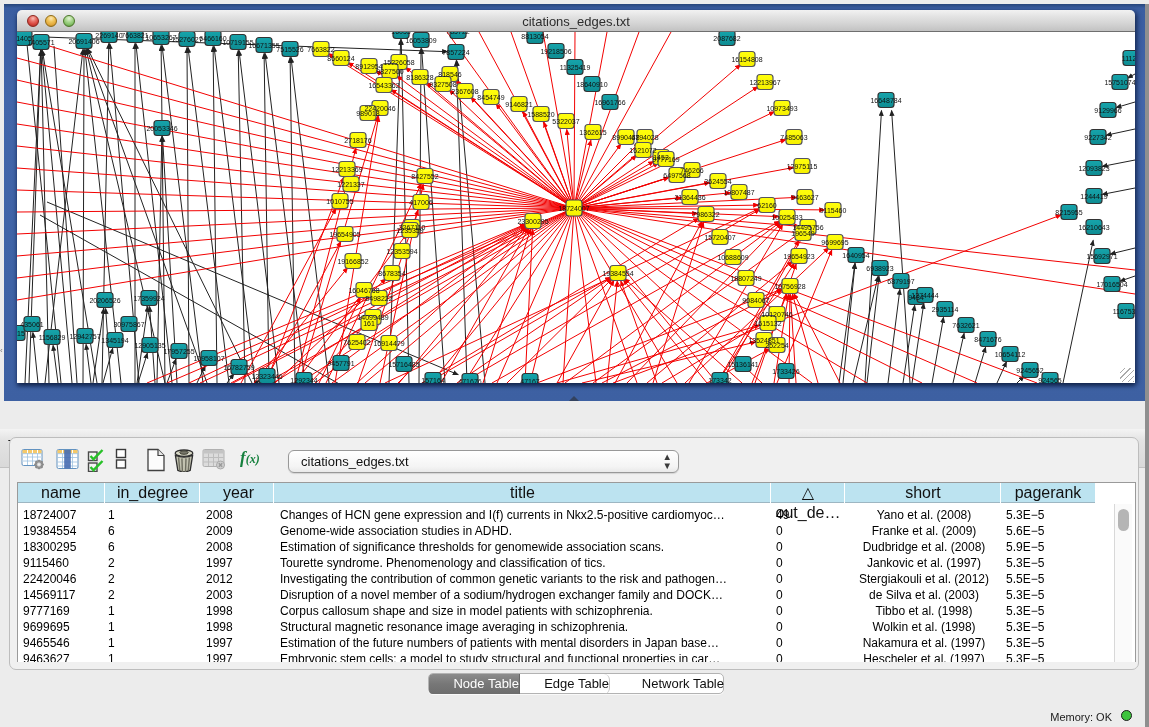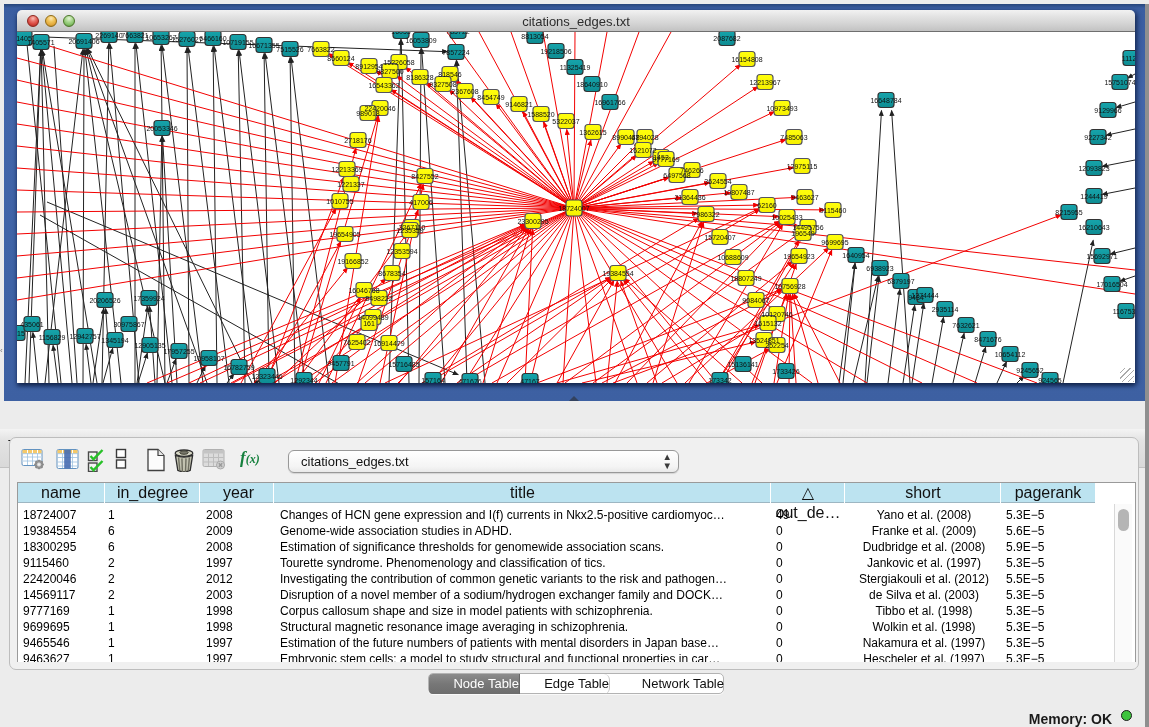--- a/index.html
+++ b/index.html
@@ -53,21 +53,21 @@
 #vsb .th{position:absolute;left:3px;top:5px;width:11px;height:22px;border-radius:6px;background:#b5b5b5;}
 #tabs{position:absolute;left:428px;top:272px;width:296px;height:21px;background:#fff;
  border:1px solid #b3b3b3;border-radius:5px;font-size:13px;line-height:20px;text-align:right;
  box-shadow:0 1px 0 rgba(255,255,255,.7);}
 #tabs .seg{position:absolute;top:0;height:20px;border-radius:6px;}
 #tabs .sel{left:0;width:91px;background:linear-gradient(180deg,#8c8c8c 0,#777 50%,#6d6d6d 100%);
  color:#fff;border-radius:4px 0 0 4px;border-right:1px solid #666;}
 #tabs .s2{left:92px;width:89px;color:#111;border-right:1px solid #c6c6c6;}
 #tabs .s3{left:182px;width:113px;color:#111;}
 #status{position:absolute;left:0;top:305px;width:1145px;height:21px;}
-#status .m{position:absolute;right:33px;top:5px;font-size:14px;color:#1a1a1a;font-weight:bold;}
+#status .m{position:absolute;right:33px;top:5px;font-size:11px;color:#1a1a1a;}
 #memdot{position:absolute;right:13px;top:4px;width:11px;height:11px;border-radius:50%;
  background:#3ec43e;border:1.5px solid #1d1d1d;}
 #divot{position:absolute;left:569px;top:396px;width:0;height:0;
  border-left:5px solid transparent;border-right:5px solid transparent;border-bottom:5px solid #33425f;}
 #pfloat{position:absolute;right:32px;top:8px;width:15px;height:15px;}
 #pclose{position:absolute;right:9px;top:7px;width:16px;height:16px;color:#000;font-size:15px;font-weight:bold;line-height:16px;text-align:center;}
 </style></head>
 <body>
 <div id="desk"></div>
 <div id="rstrip"></div>

